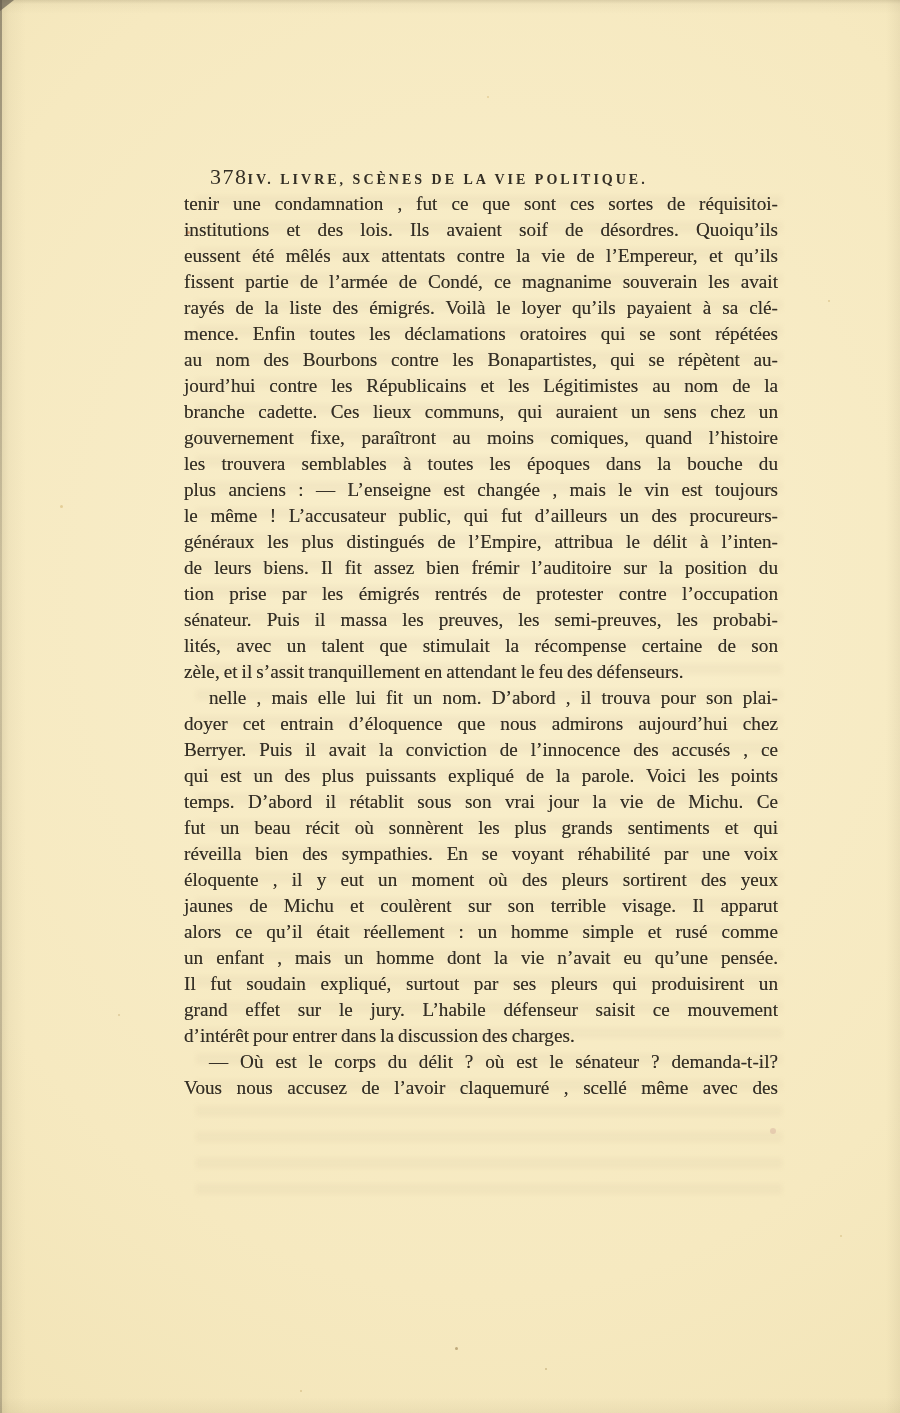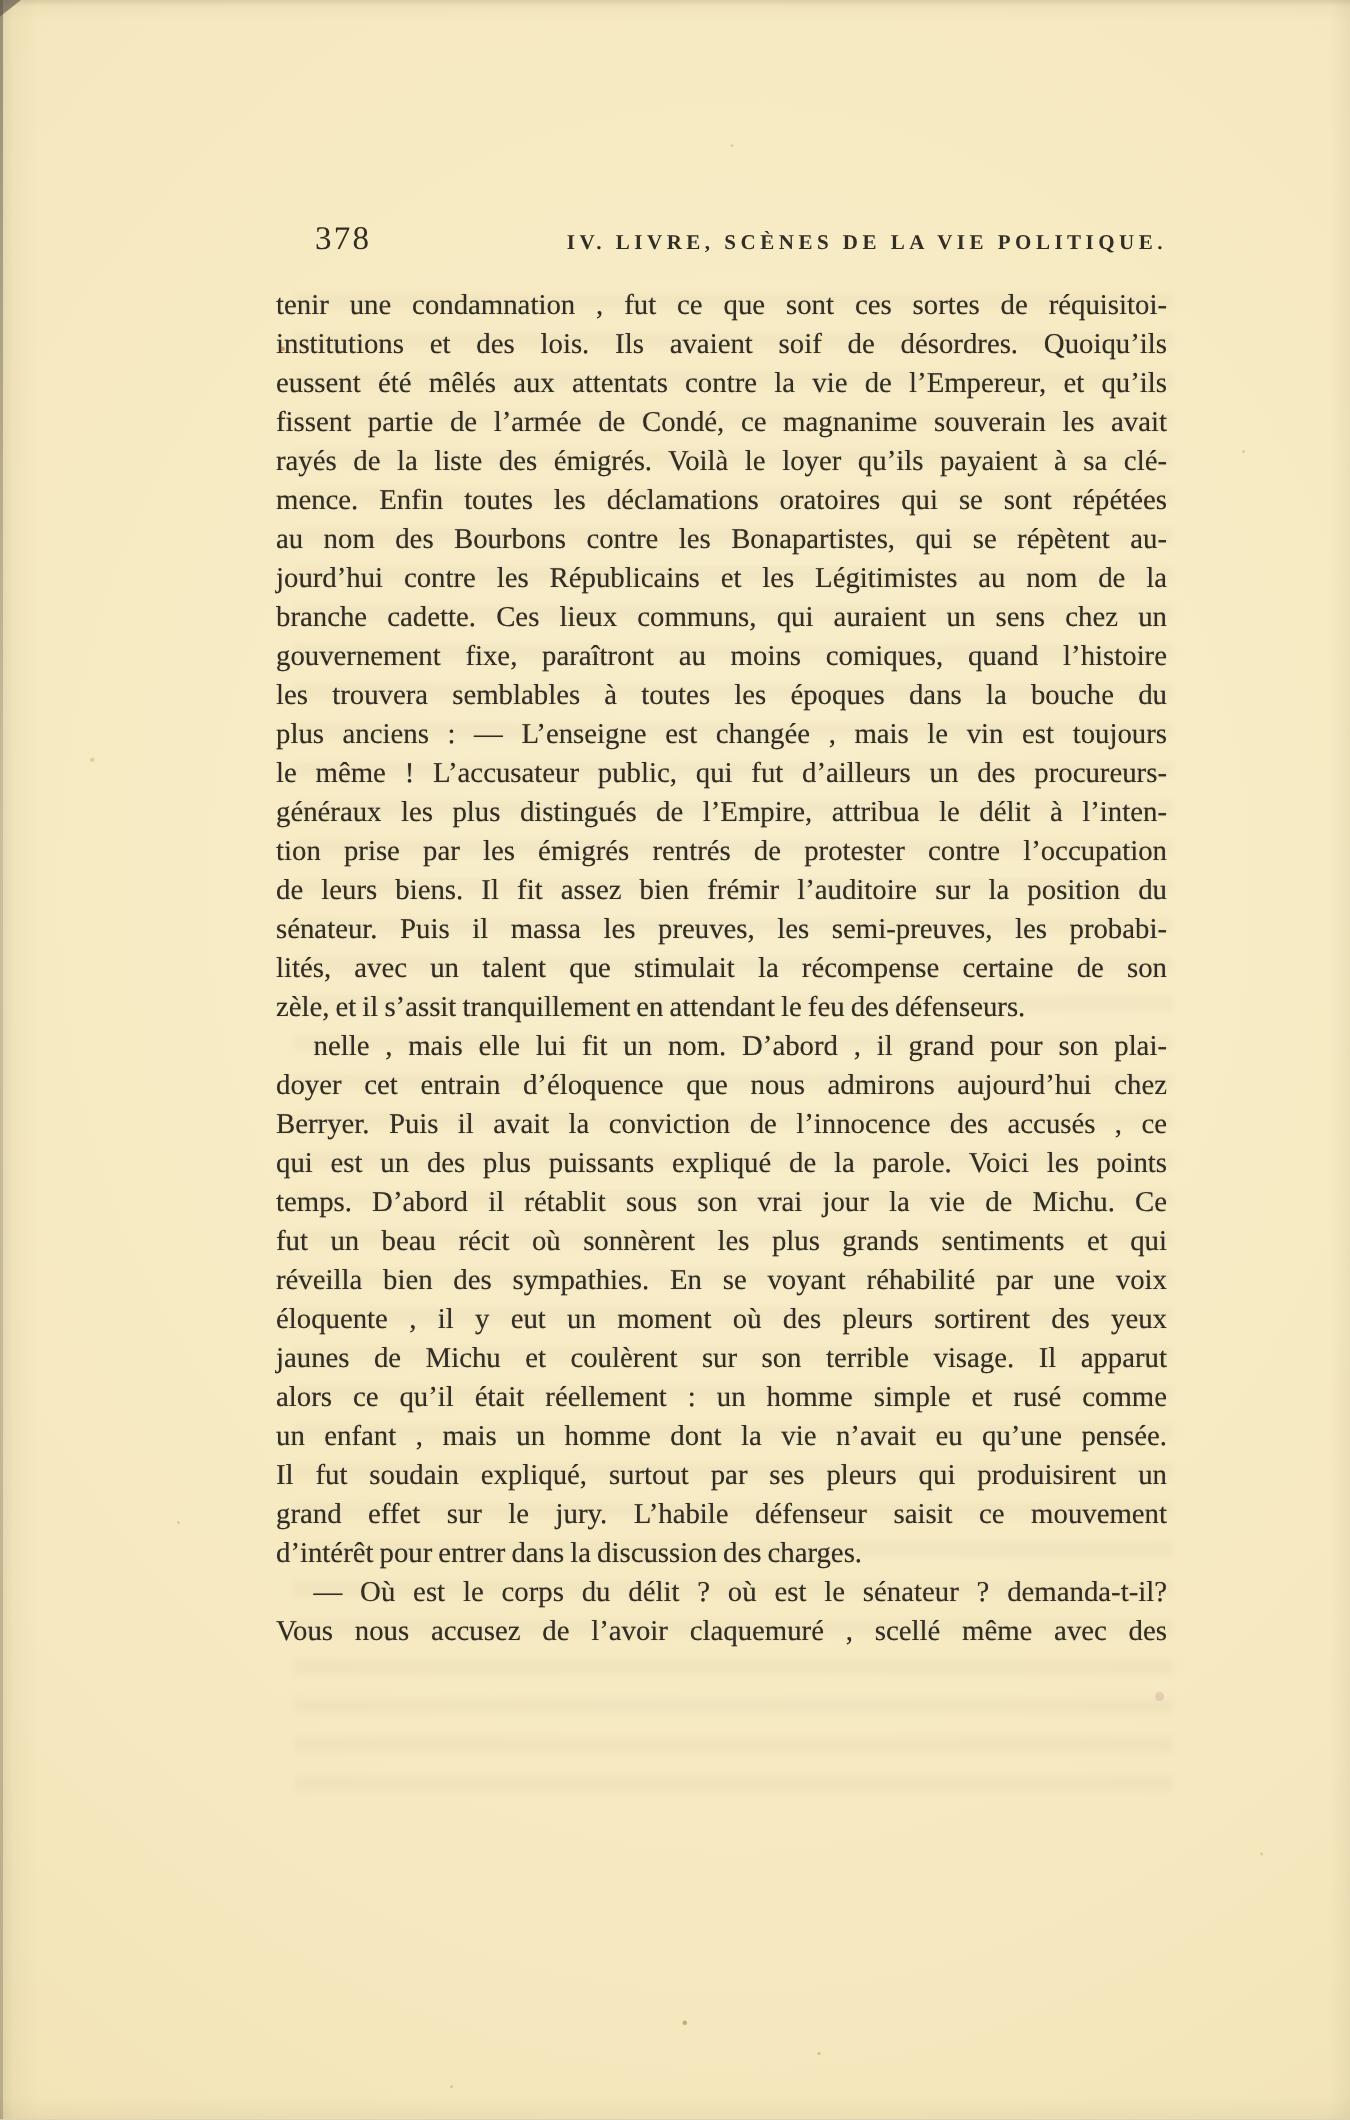--- a/index.html
+++ b/index.html
@@ -26,24 +26,23 @@
   .edge-line-left{
     position:absolute;left:0;top:0;width:2px;height:100%;
     background:linear-gradient(180deg, rgba(95,88,74,.55), rgba(95,88,74,.18) 40%, rgba(95,88,74,.30));
   }
   .corner-tl{
     position:absolute;top:0;left:0;width:0;height:0;
     border-top:11px solid rgba(92,85,72,.65);
     border-right:14px solid transparent;
   }
   .running-head{
-    position:absolute;top:146px;left:184px;width:594px;
+    position:absolute;top:164px;left:184px;width:594px;
     display:flex;align-items:baseline;
     white-space:nowrap;
-    justify-content:space-between;
   }
   .page-number{
     margin-left:26px;
     font-size:22px;letter-spacing:1.5px;
     color:var(--ink);
   }
   .running-title{
     font-size:14px;font-weight:bold;letter-spacing:3px;
     color:var(--ink);
   }
@@ -92,28 +91,28 @@
         <div class="line">rayés de la liste des émigrés. Voilà le loyer qu’ils payaient à sa clé-</div>
         <div class="line">mence. Enfin toutes les déclamations oratoires qui se sont répétées</div>
         <div class="line">au nom des Bourbons contre les Bonapartistes, qui se répètent au-</div>
         <div class="line">jourd’hui contre les Républicains et les Légitimistes au nom de la</div>
         <div class="line">branche cadette. Ces lieux communs, qui auraient un sens chez un</div>
         <div class="line">gouvernement fixe, paraîtront au moins comiques, quand l’histoire</div>
         <div class="line">les trouvera semblables à toutes les époques dans la bouche du</div>
         <div class="line">plus anciens : — L’enseigne est changée , mais le vin est toujours</div>
         <div class="line">le même ! L’accusateur public, qui fut d’ailleurs un des procureurs-</div>
         <div class="line">généraux les plus distingués de l’Empire, attribua le délit à l’inten-</div>
+        <div class="line">de leurs biens. Il fit assez bien frémir l’auditoire sur la position du</div>
         <div class="line">tion prise par les émigrés rentrés de protester contre l’occupation</div>
-        <div class="line">de leurs biens. Il fit assez bien frémir l’auditoire sur la position du</div>
         <div class="line">sénateur. Puis il massa les preuves, les semi-preuves, les probabi-</div>
         <div class="line">lités, avec un talent que stimulait la récompense certaine de son</div>
         <div class="line last">zèle, et il s’assit tranquillement en attendant le feu des défenseurs.</div>
       </div>
       <div class="paragraph indent">
-        <div class="line">nelle , mais elle lui fit un nom. D’abord , il grand pour son plai-</div>
+        <div class="line">nelle , mais elle lui fit un nom. D’abord , il trouva pour son plai-</div>
         <div class="line">doyer cet entrain d’éloquence que nous admirons aujourd’hui chez</div>
         <div class="line">Berryer. Puis il avait la conviction de l’innocence des accusés , ce</div>
         <div class="line">qui est un des plus puissants expliqué de la parole. Voici les points</div>
         <div class="line">temps. D’abord il rétablit sous son vrai jour la vie de Michu. Ce</div>
         <div class="line">fut un beau récit où sonnèrent les plus grands sentiments et qui</div>
         <div class="line">réveilla bien des sympathies. En se voyant réhabilité par une voix</div>
         <div class="line">éloquente , il y eut un moment où des pleurs sortirent des yeux</div>
         <div class="line">jaunes de Michu et coulèrent sur son terrible visage. Il apparut</div>
         <div class="line">alors ce qu’il était réellement : un homme simple et rusé comme</div>
         <div class="line">un enfant , mais un homme dont la vie n’avait eu qu’une pensée.</div>

